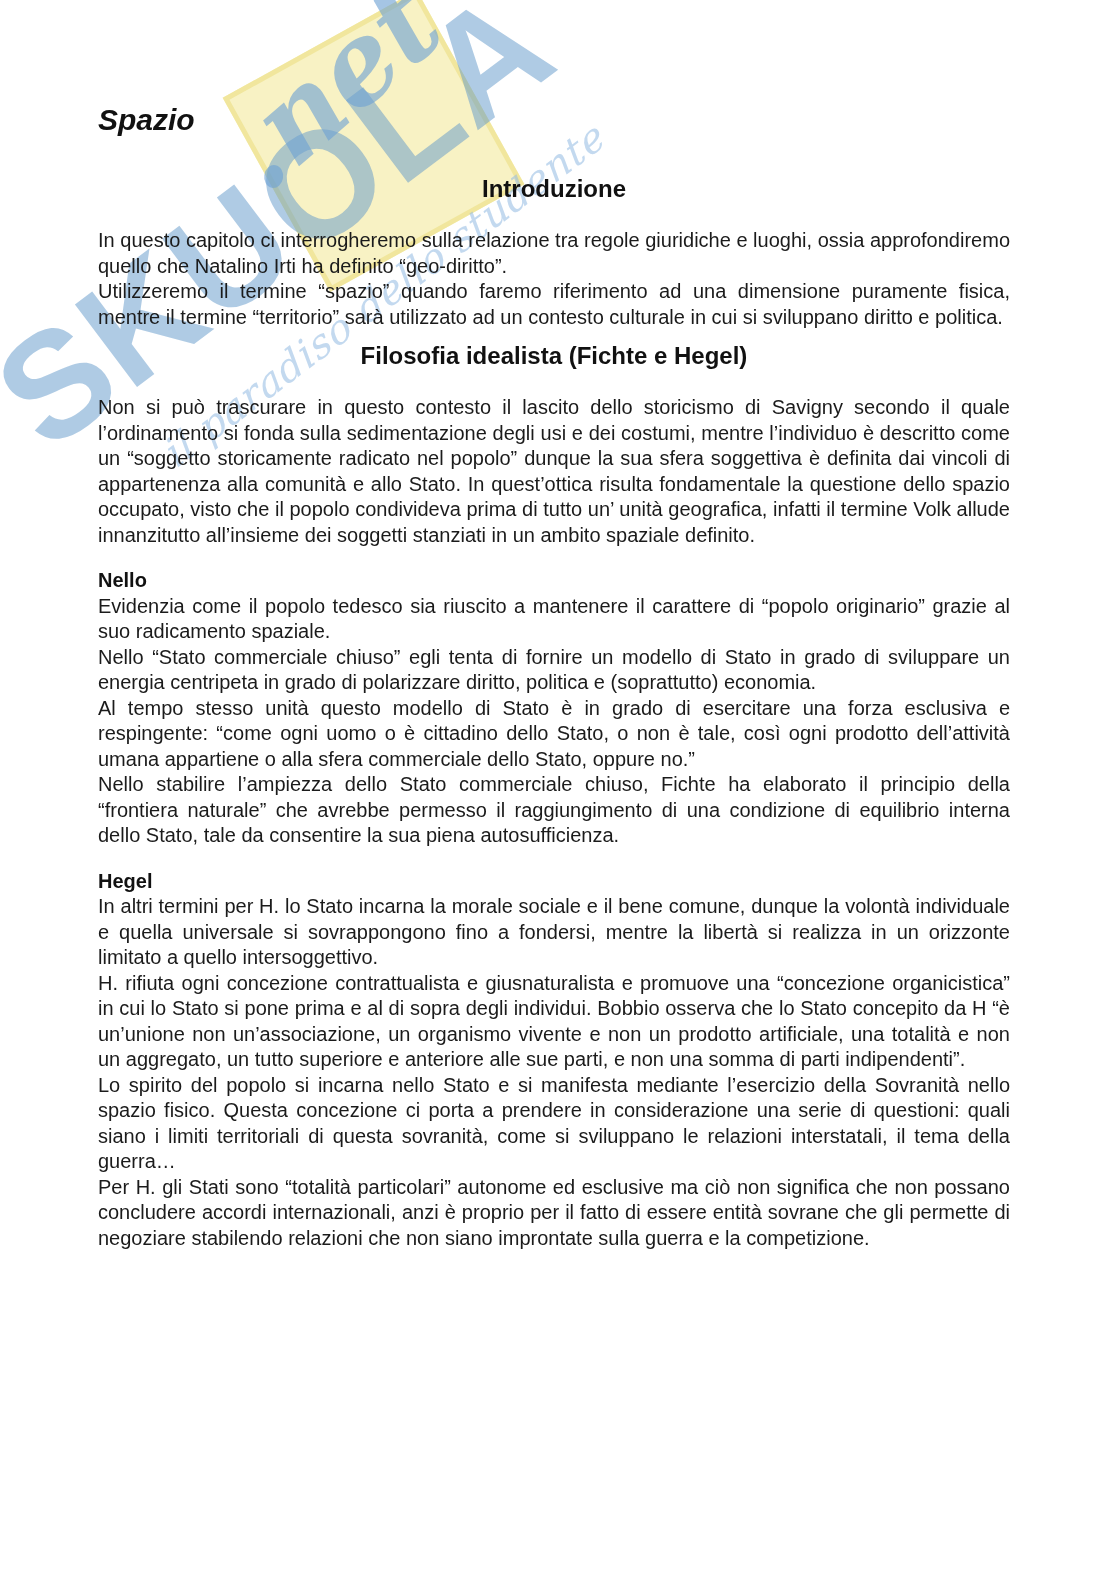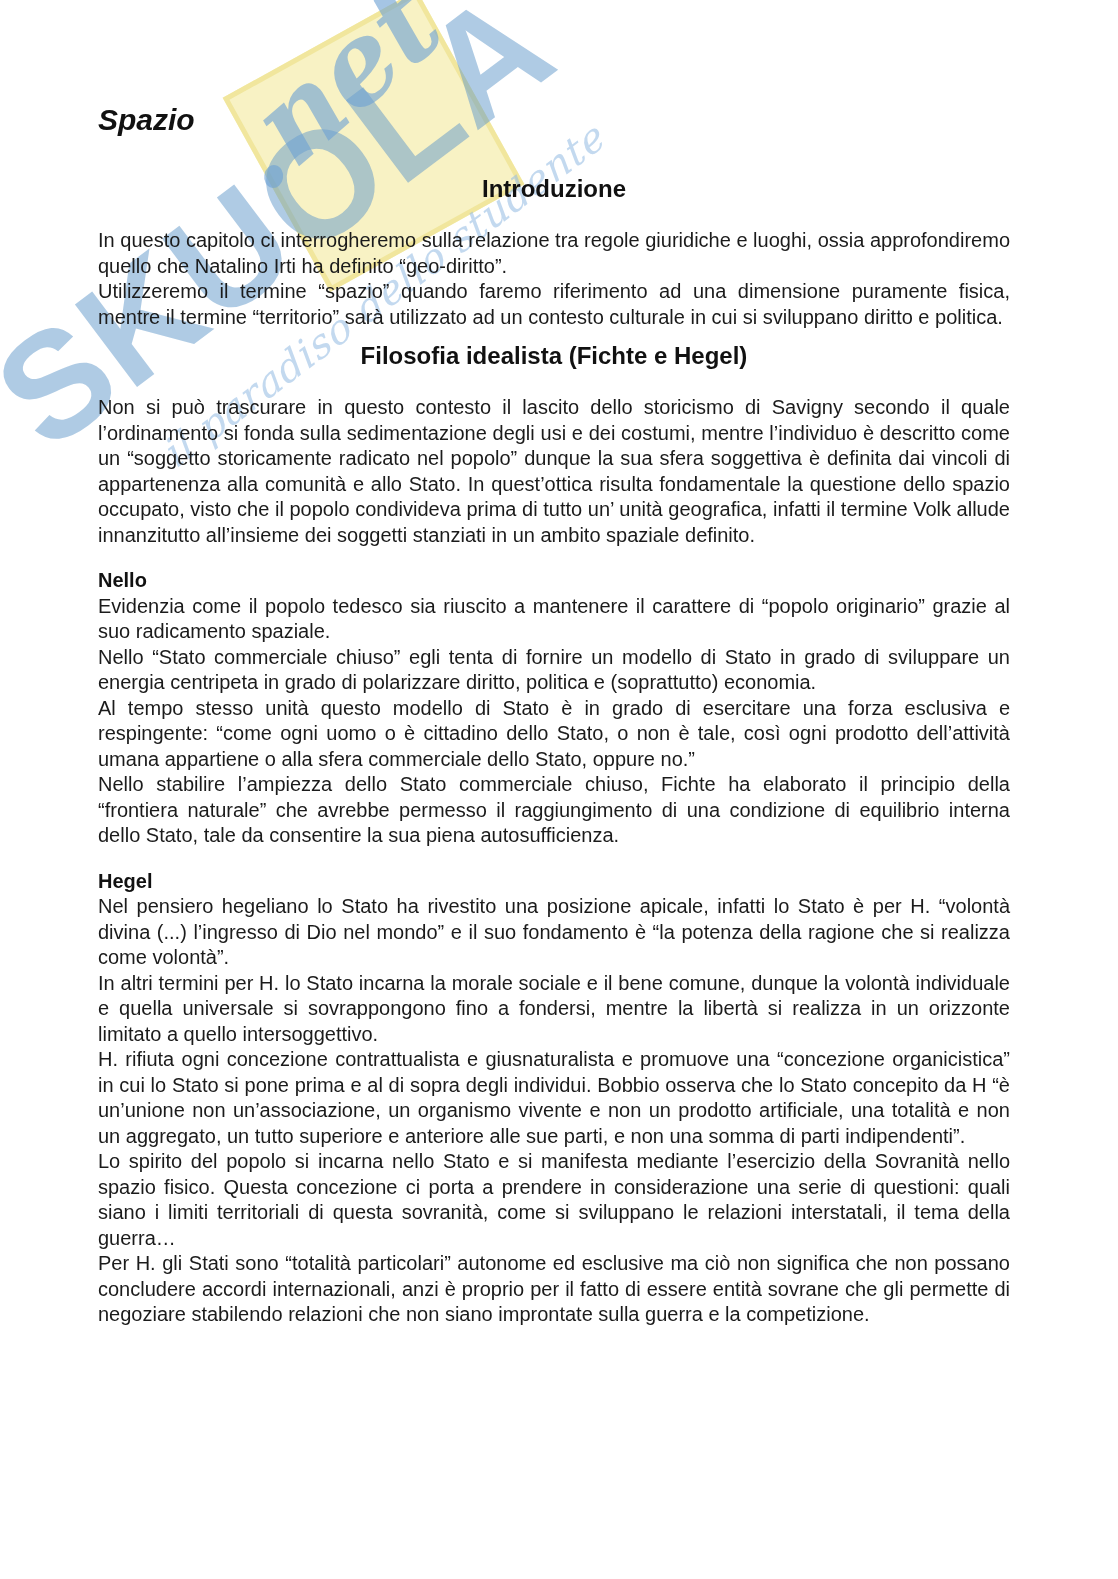--- a/index.html
+++ b/index.html
@@ -146,18 +146,17 @@
   <h2 class="section-heading h-filosofia">Filosofia idealista (Fichte e Hegel)</h2>
   <p class="para para-gap">Non si può trascurare in questo contesto il lascito dello storicismo di Savigny secondo il quale l’ordinamento si fonda sulla sedimentazione degli usi e dei costumi, mentre l’individuo è descritto come un “soggetto storicamente radicato nel popolo” dunque la sua sfera soggettiva è definita dai vincoli di appartenenza alla comunità e allo Stato. In quest’ottica risulta fondamentale la questione dello spazio occupato, visto che il popolo condivideva prima di tutto un’ unità geografica, infatti il termine Volk allude innanzitutto all’insieme dei soggetti stanziati in un ambito spaziale definito.</p>
 
   <h3 class="sub-title">Nello</h3>
   <p class="para">Evidenzia come il popolo tedesco sia riuscito a mantenere il carattere di “popolo originario” grazie al suo radicamento spaziale.</p>
   <p class="para">Nello “Stato commerciale chiuso” egli tenta di fornire un modello di Stato in grado di sviluppare un energia centripeta in grado di polarizzare diritto, politica e (soprattutto) economia.</p>
   <p class="para">Al tempo stesso unità questo modello di Stato è in grado di esercitare una forza esclusiva e respingente: “come ogni uomo o è cittadino dello Stato, o non è tale, così ogni prodotto dell’attività umana appartiene o alla sfera commerciale dello Stato, oppure no.”</p>
   <p class="para">Nello stabilire l’ampiezza dello Stato commerciale chiuso, Fichte ha elaborato il principio della “frontiera naturale” che avrebbe permesso il raggiungimento di una condizione di equilibrio interna dello Stato, tale da consentire la sua piena autosufficienza.</p>
 
   <h3 class="sub-title">Hegel</h3>
-  <p class="para">Nel pensiero hegeliano lo Stato ha rivestito una posizione apicale, infatti lo Stato è per H. “volontà divina (...) l’ingresso di Dio nel mondo” e il suo fondamento è “la potenza della ragione che si realizza come volontà”.</p>
   <p class="para">In altri termini per H. lo Stato incarna la morale sociale e il bene comune, dunque la volontà individuale e quella universale si sovrappongono fino a fondersi, mentre la libertà si realizza in un orizzonte limitato a quello intersoggettivo.</p>
   <p class="para">H. rifiuta ogni concezione contrattualista e giusnaturalista e promuove una “concezione organicistica” in cui lo Stato si pone prima e al di sopra degli individui. Bobbio osserva che lo Stato concepito da H “è un’unione non un’associazione, un organismo vivente e non un prodotto artificiale, una totalità e non un aggregato, un tutto superiore e anteriore alle sue parti, e non una somma di parti indipendenti”.</p>
   <p class="para">Lo spirito del popolo si incarna nello Stato e si manifesta mediante l’esercizio della Sovranità nello spazio fisico. Questa concezione ci porta a prendere in considerazione una serie di questioni: quali siano i limiti territoriali di questa sovranità, come si sviluppano le relazioni interstatali, il tema della guerra…</p>
   <p class="para">Per H. gli Stati sono “totalità particolari” autonome ed esclusive ma ciò non significa che non possano concludere accordi internazionali, anzi è proprio per il fatto di essere entità sovrane che gli permette di negoziare stabilendo relazioni che non siano improntate sulla guerra e la competizione.</p>
 </main>
 
 </body></html>

